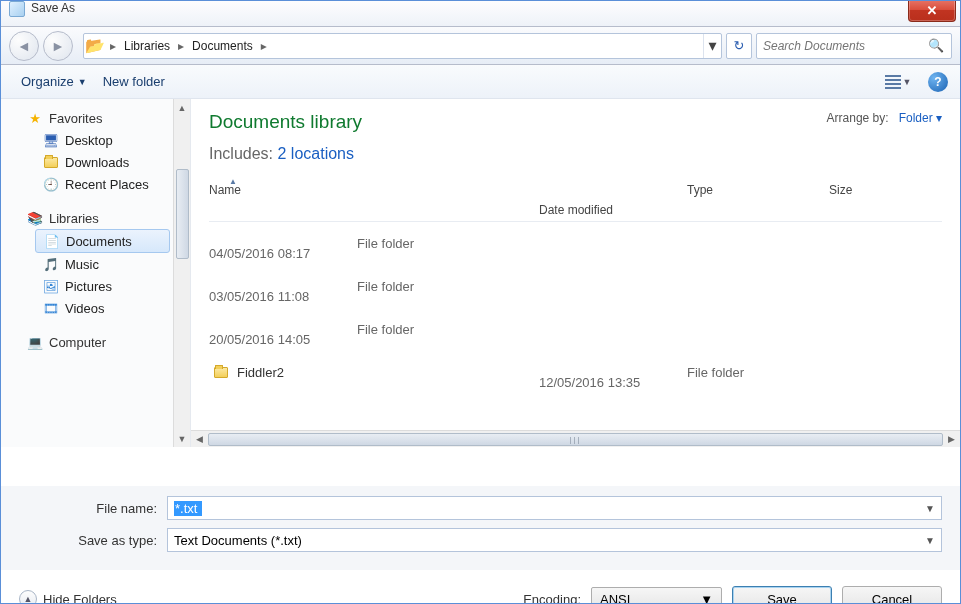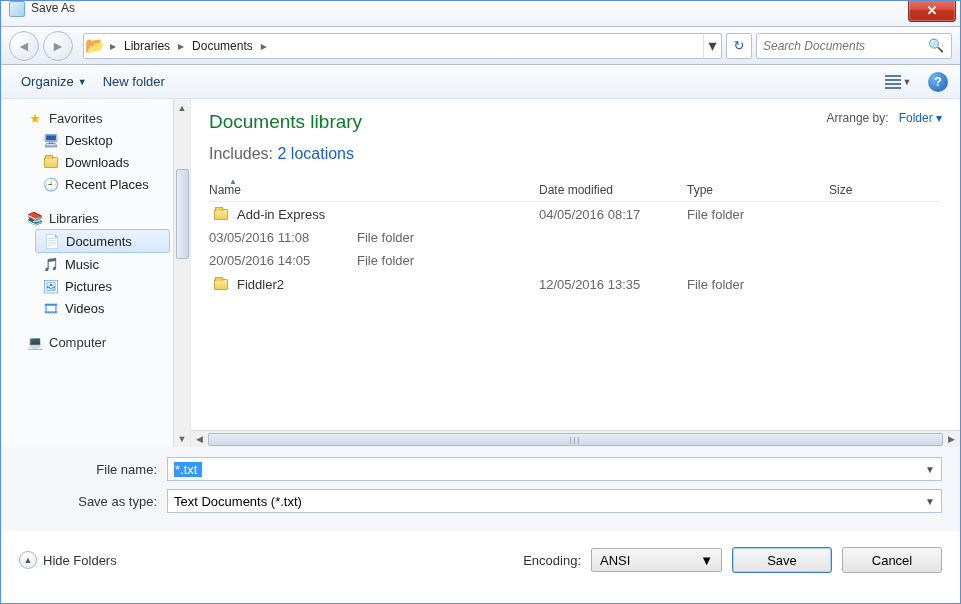--- a/index.html
+++ b/index.html
@@ -64,34 +64,34 @@
   .lib-head { display: flex; justify-content: space-between; align-items: flex-start; }
   .lib-title { font-size: 19px; color: #0f7a2f; font-weight: normal; }
   .lib-sub { font-size: 16px; color: #666; margin-top: 12px; }
   .lib-sub a { color: #1a5fc2; text-decoration: none; }
   .arrange { font-size: 12px; color: #555; }
   .arrange a { color: #1a5fc2; text-decoration: none; }
   .cols { display: flex; font-size: 12px; color: #444; border-bottom: 1px solid #e8ecf2; padding: 6px 0 4px; margin-top: 14px; }
   .cols div { position: relative; }
   .cols .sort-ind { position: absolute; top: -6px; left: 20px; color: #5a7aa5; font-size: 8px; }
   .c-name { width: 330px; }
-  .c-date { width: 148px; }
+  .c-date { width: 148px; margin-top: 20px; }
   .c-type { width: 142px; }
   .c-size { flex: 1; }
   .rows { font-size: 13px; color: #333; }
   .row { display: flex; padding: 4px 0; align-items: center; }
   .row .c-name { display: flex; align-items: center; gap: 8px; padding-left: 4px; }
   .row .c-date, .row .c-type { color: #666; }
   .hscroll { margin-top: auto; height: 17px; display: flex; align-items: center; background: #f0f0f0; border-top: 1px solid #dcdcdc; margin-left: -18px; margin-right: -18px; }
   .hscroll .harr { width: 17px; text-align: center; color: #666; font-size: 9px; }
   .hscroll .htrack { flex: 1; position: relative; height: 100%; }
   .hscroll .hthumb { position: absolute; left: 0; top: 2px; height: 13px; width: 100%; background: linear-gradient(to bottom, #e8edf3, #cfd8e4); border: 1px solid #b0bcc9; border-radius: 2px; display: flex; align-items: center; justify-content: center; color: #8a96a5; font-size: 8px; letter-spacing: 2px; }
   
   
-  .bottom { padding: 10px 18px; background: #f4f6f9; }
+  .bottom { padding: 10px 18px; background: #f4f6f9; margin-top: 39px; }
   .form-row { display: flex; align-items: center; margin-bottom: 8px; }
   .form-row label { width: 148px; text-align: right; font-size: 13px; color: #333; padding-right: 10px; }
   .form-row .combo, .form-row .textin { flex: 1; height: 24px; border: 1px solid #b4c4db; background: #fff; font-size: 13px; padding: 0 6px; display: flex; align-items: center; justify-content: space-between; }
   .form-row .textin input { border: none; outline: none; flex: 1; font-size: 13px; }
   .form-row .textin input.sel { background: #3399ff; color: #fff; padding: 0 1px; width: 28px; flex: none; }
   .combo .caret, .textin .caret { color: #555; font-size: 10px; }
   
   .footer { display: flex; align-items: center; padding: 16px 18px 14px; justify-content: space-between; }
   .hide-folders { display: flex; align-items: center; gap: 6px; font-size: 13px; color: #333; }
   .hide-folders .circ { width: 18px; height: 18px; border: 1px solid #a9b6c7; border-radius: 50%; display: flex; align-items: center; justify-content: center; font-size: 9px; color: #556; background: linear-gradient(to bottom, #fdfdfd, #e8ecf2); }
@@ -217,26 +217,20 @@
 
     <div class="cols">
       <div class="c-name"><span class="sort-ind">▲</span><span>Name</span></div>
       <div class="c-date">Date modified</div>
       <div class="c-type">Type</div>
       <div class="c-size">Size</div>
     </div>
 
     <div class="rows">
       <div class="row">
-        <div class="c-name">
-            <span class="ico">
-              <span class="folder"></span>
-            </span>
-            <span>Add-in Express</span>
-          </div>
         <div class="c-date">04/05/2016 08:17</div>
         <div class="c-type">File folder</div>
         <div class="c-size"></div>
       </div>
       <div class="row">
         <div class="c-date">03/05/2016 11:08</div>
         <div class="c-type">File folder</div>
         <div class="c-size"></div>
       </div>
       <div class="row">

